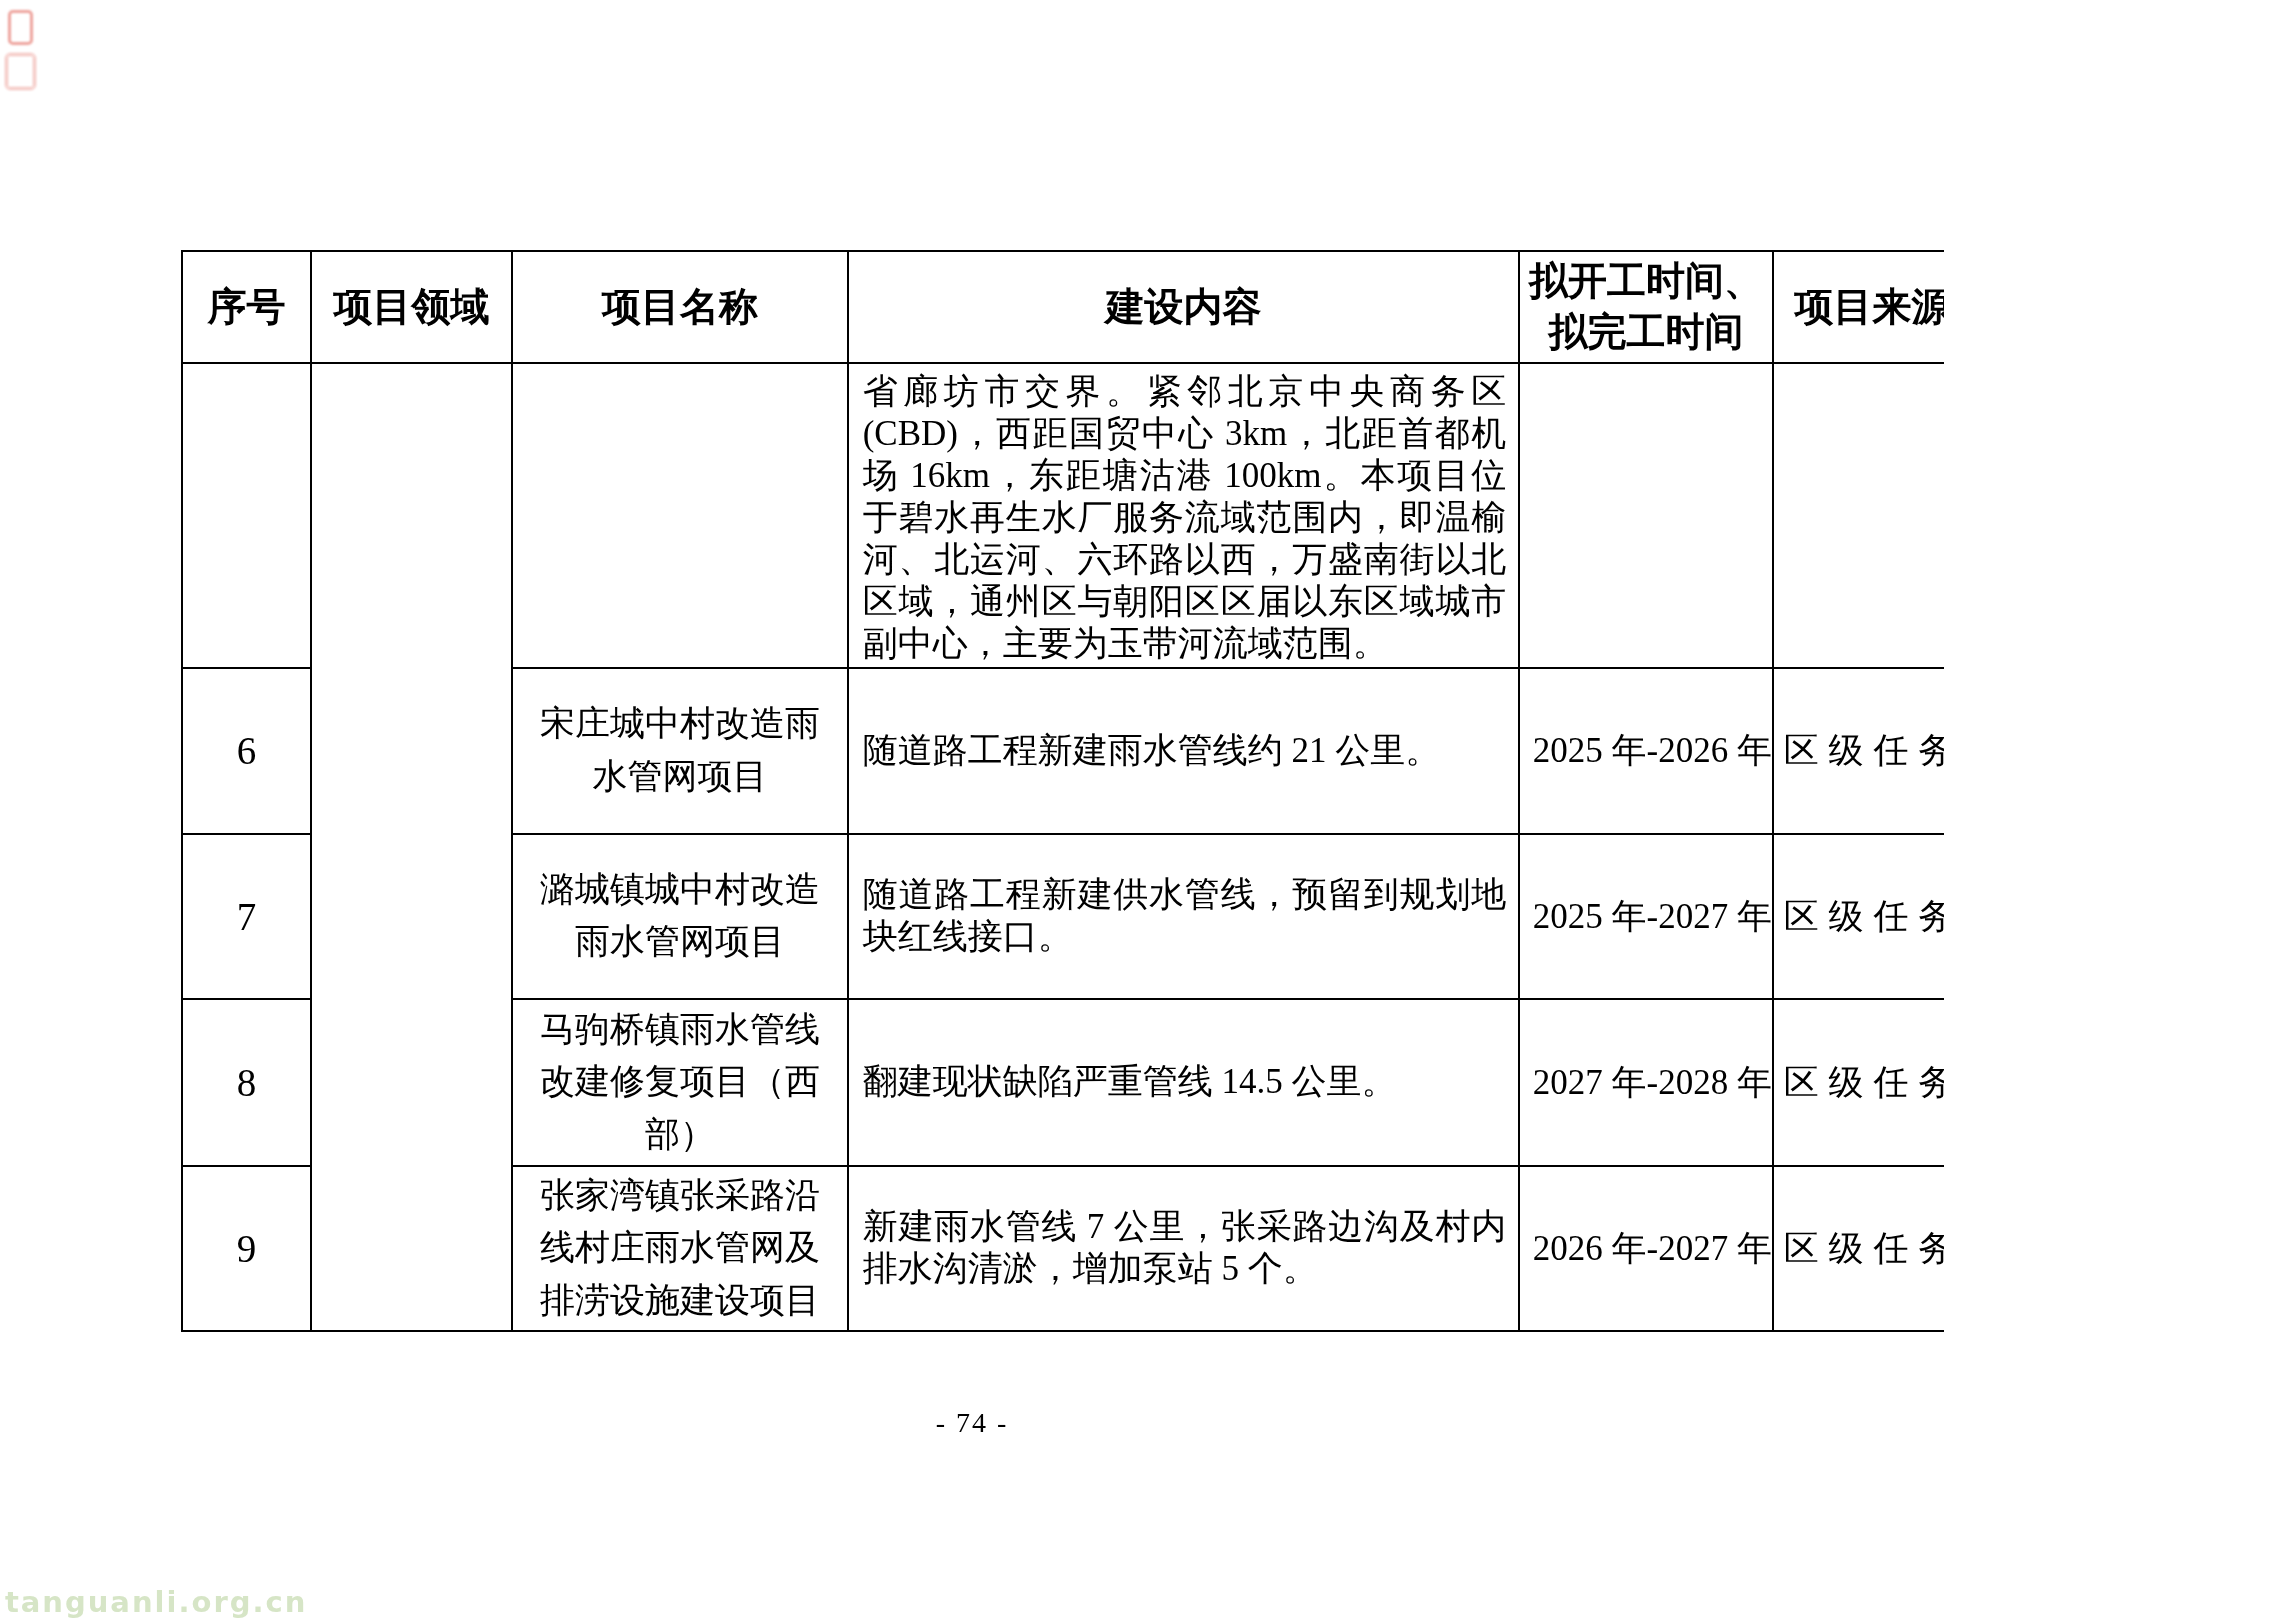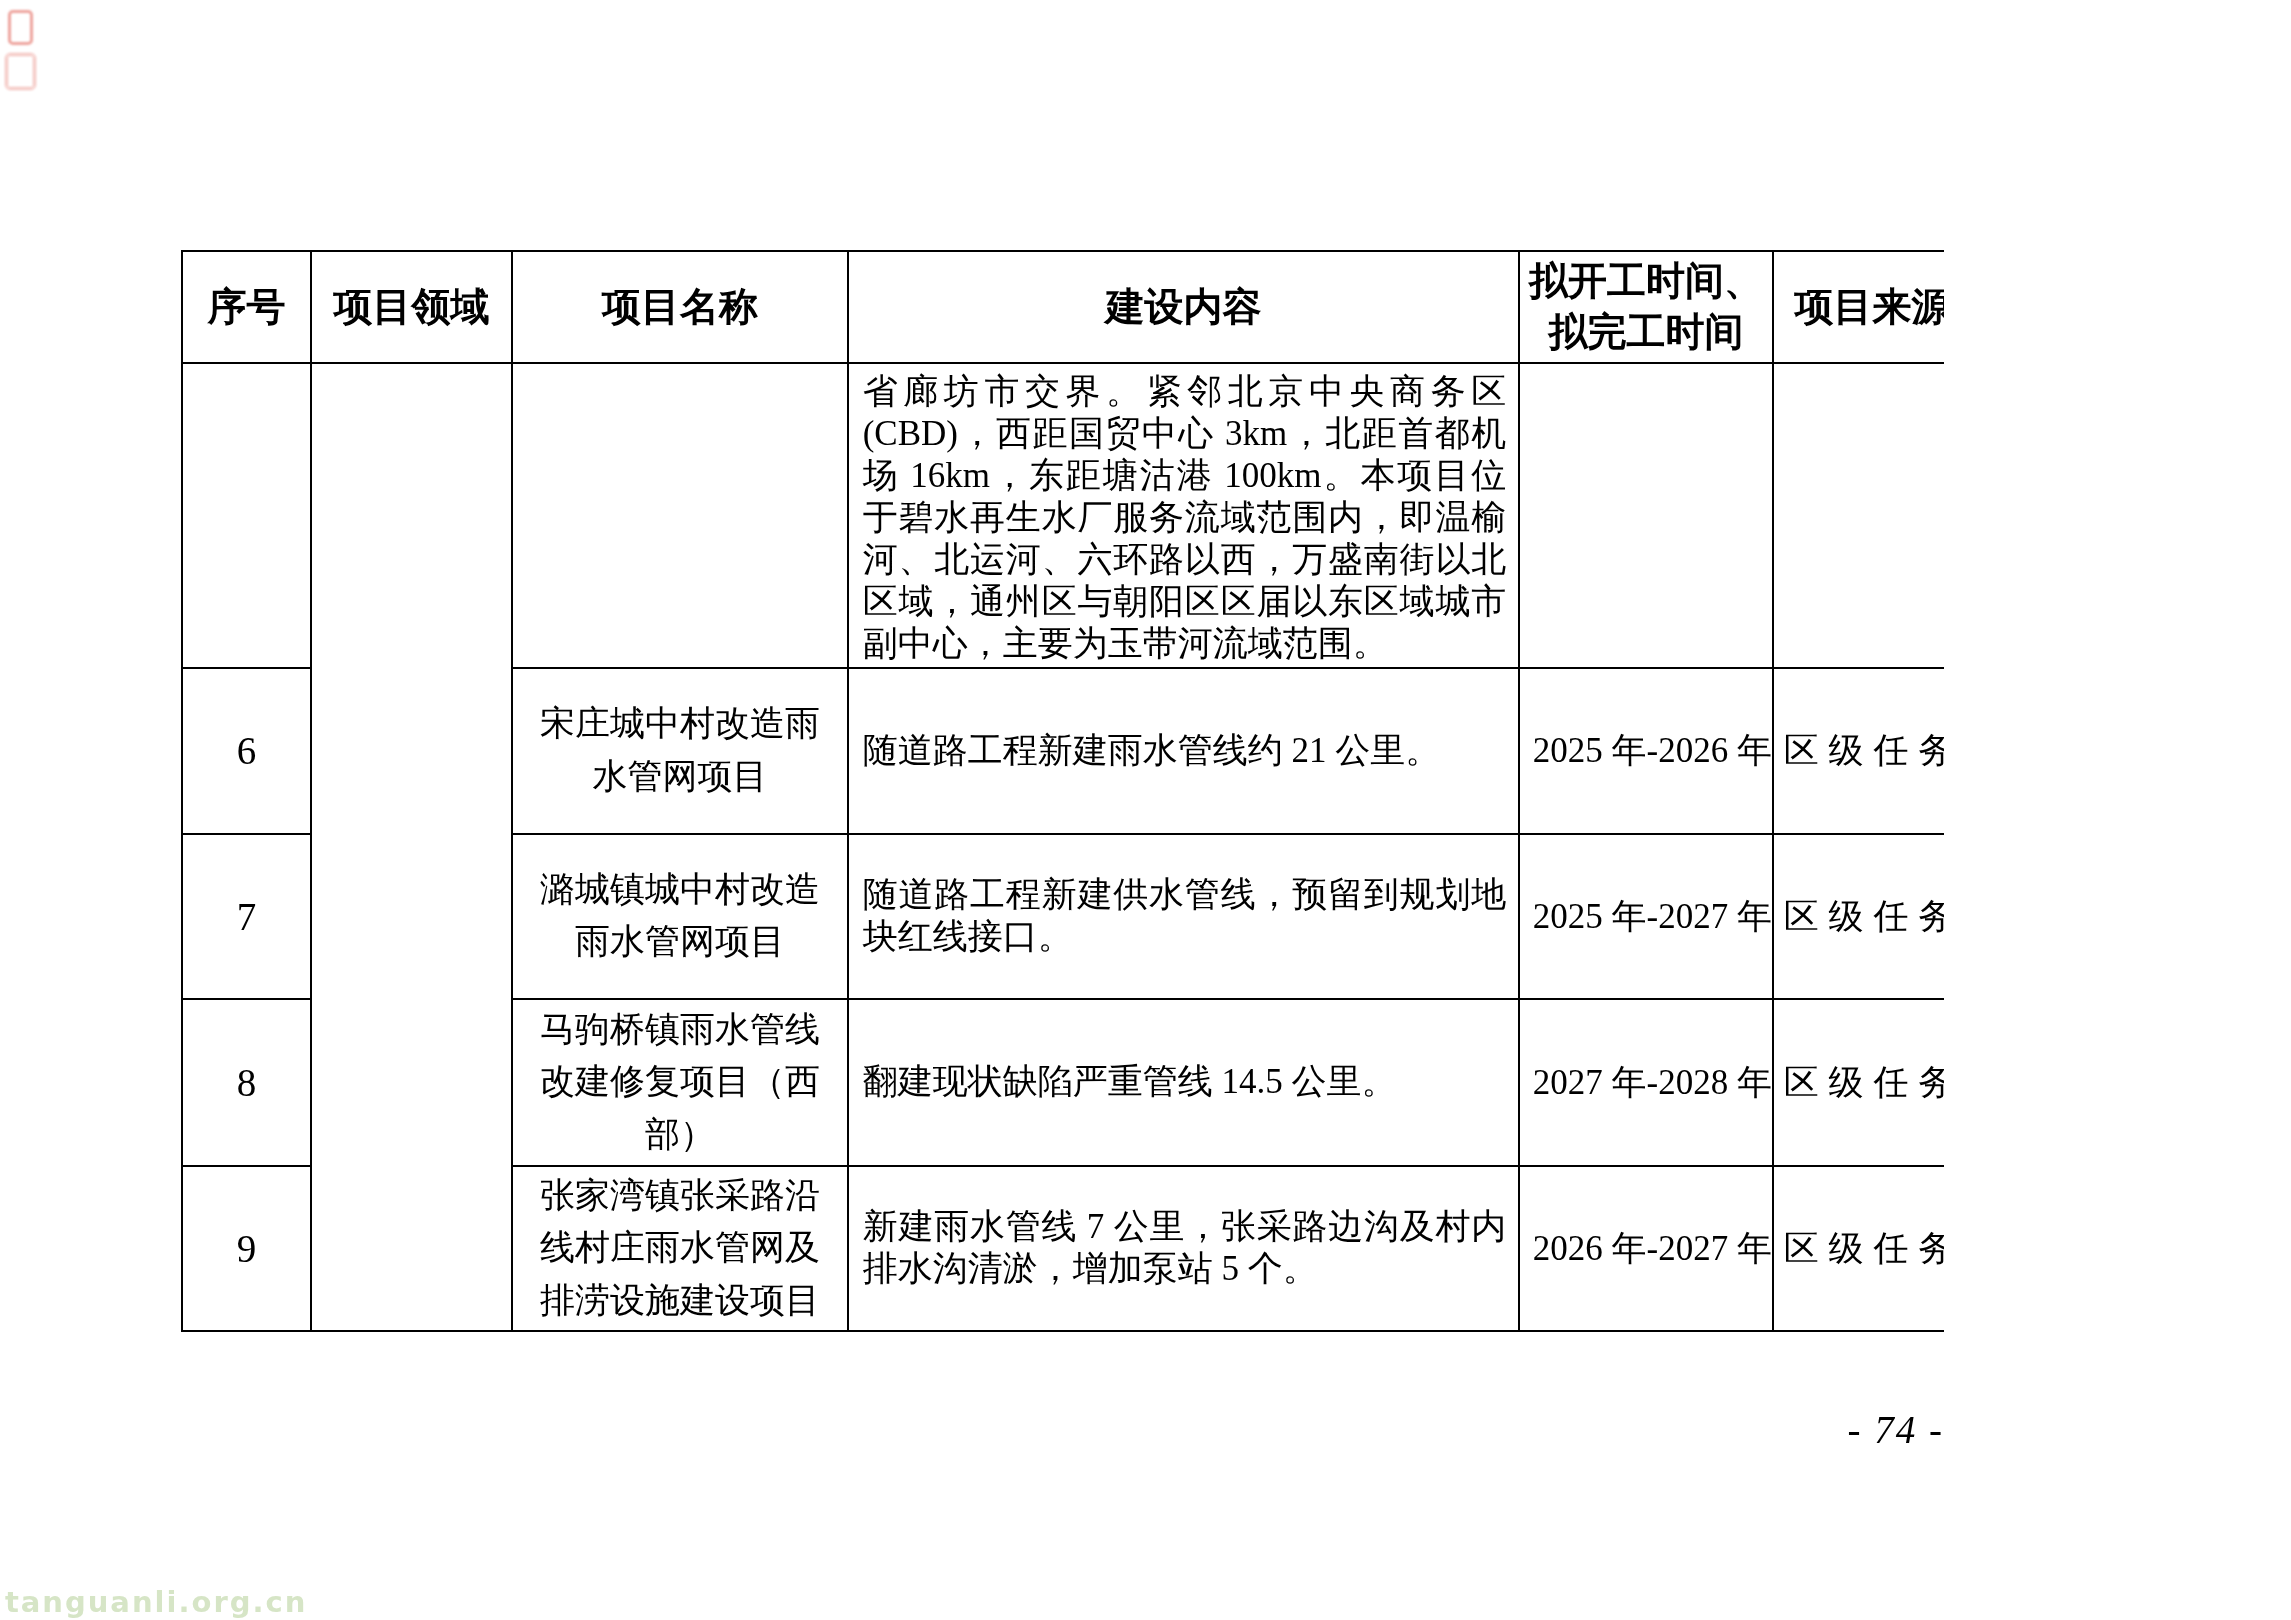--- a/index.html
+++ b/index.html
@@ -57,24 +57,23 @@
     font-size:35px;line-height:42px;
     text-align:justify;text-justify:inter-ideograph;
     padding:2px 11.8px 2px 13.7px;
   }
   tr.row-cont td.c-content{vertical-align:top;padding-top:6.9px;}
   td.c-time{font-size:35px;text-align:right;white-space:nowrap;margin-top:48px;}
   td.c-source{font-size:35px;letter-spacing:9.8px;padding-left:9.8px;}
 
   .page-number{
     position:absolute;left:0;top:1407px;width:100%;
-    text-align:right;
-    font-size:39px;
+    text-align:center;
+    font-size:28px;
     letter-spacing:2px;
-    font-style:italic;
   }
 
   .watermark{
     position:absolute;left:4.9px;top:1585px;
     font-family:"DejaVu Sans","Liberation Sans",sans-serif;
     font-weight:700;
     font-size:29px;
     letter-spacing:2px;
     color:#d6e5c6;
   }

